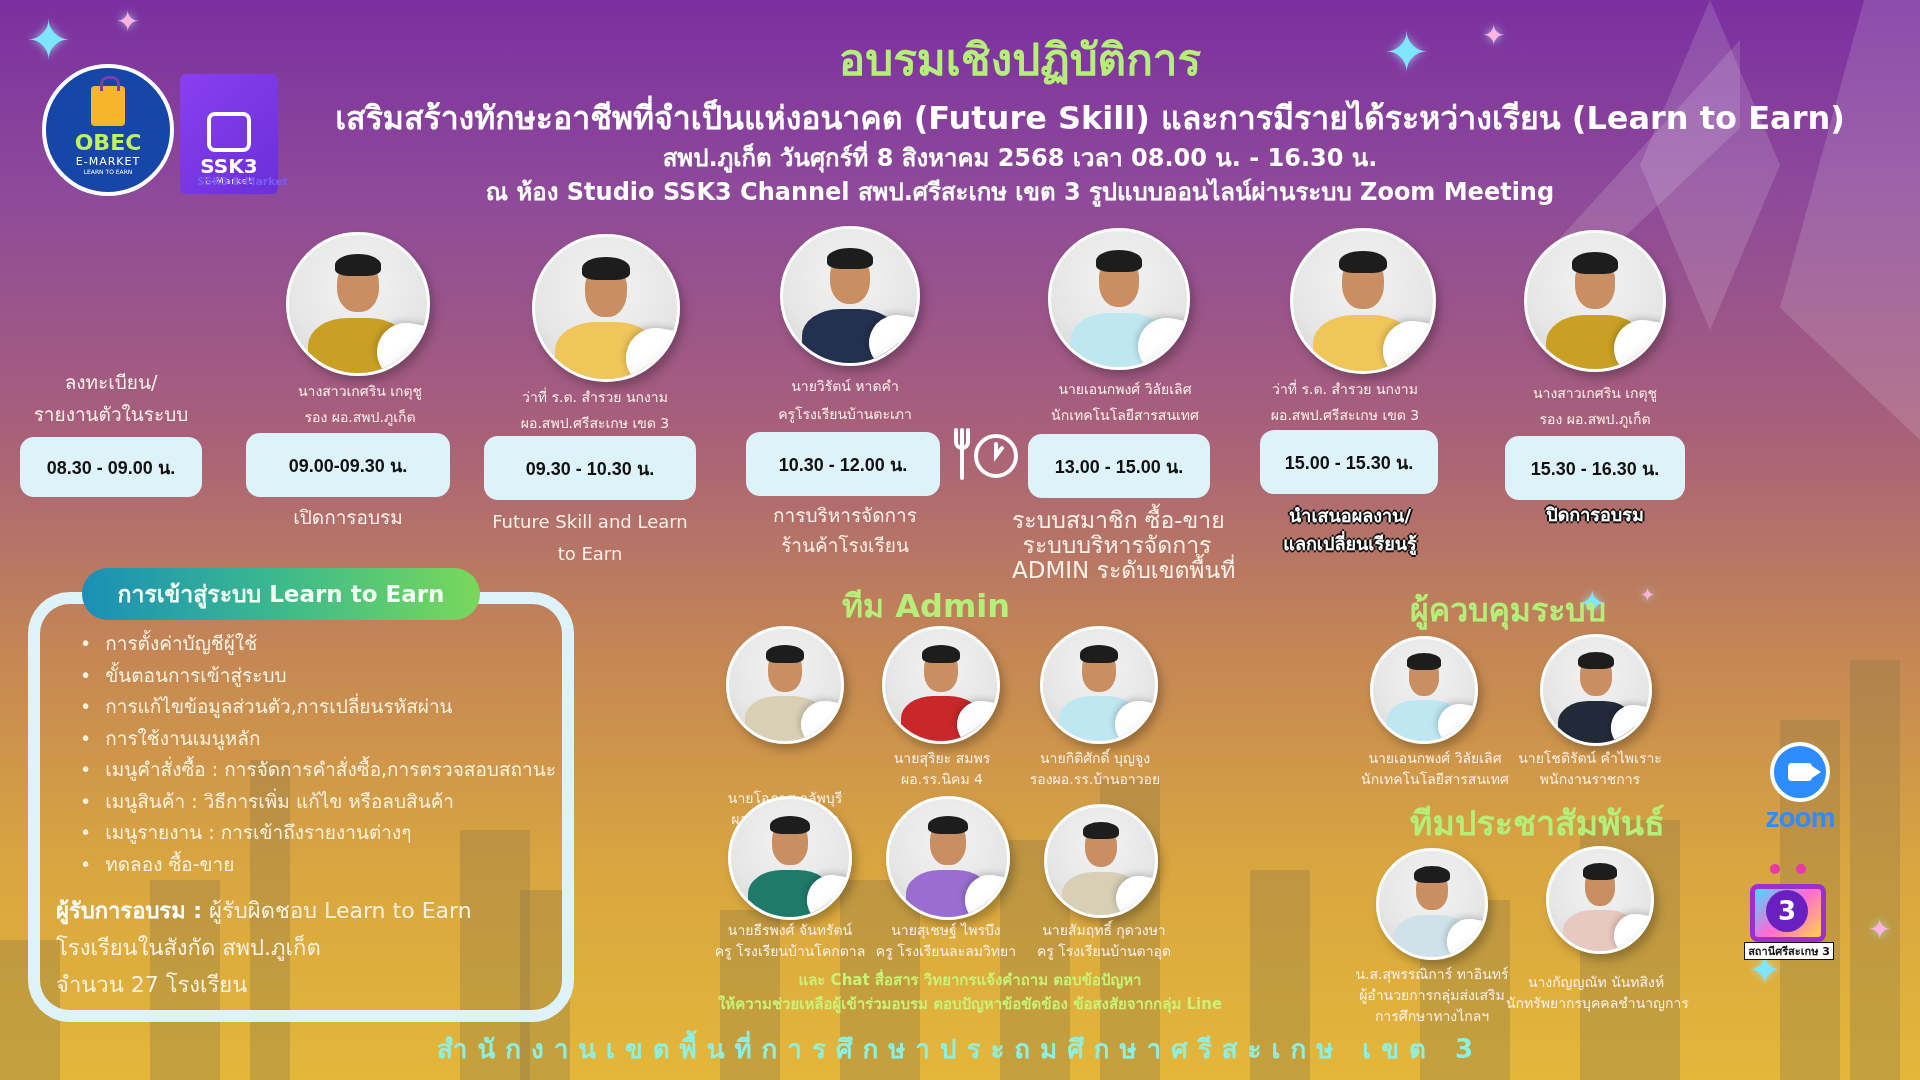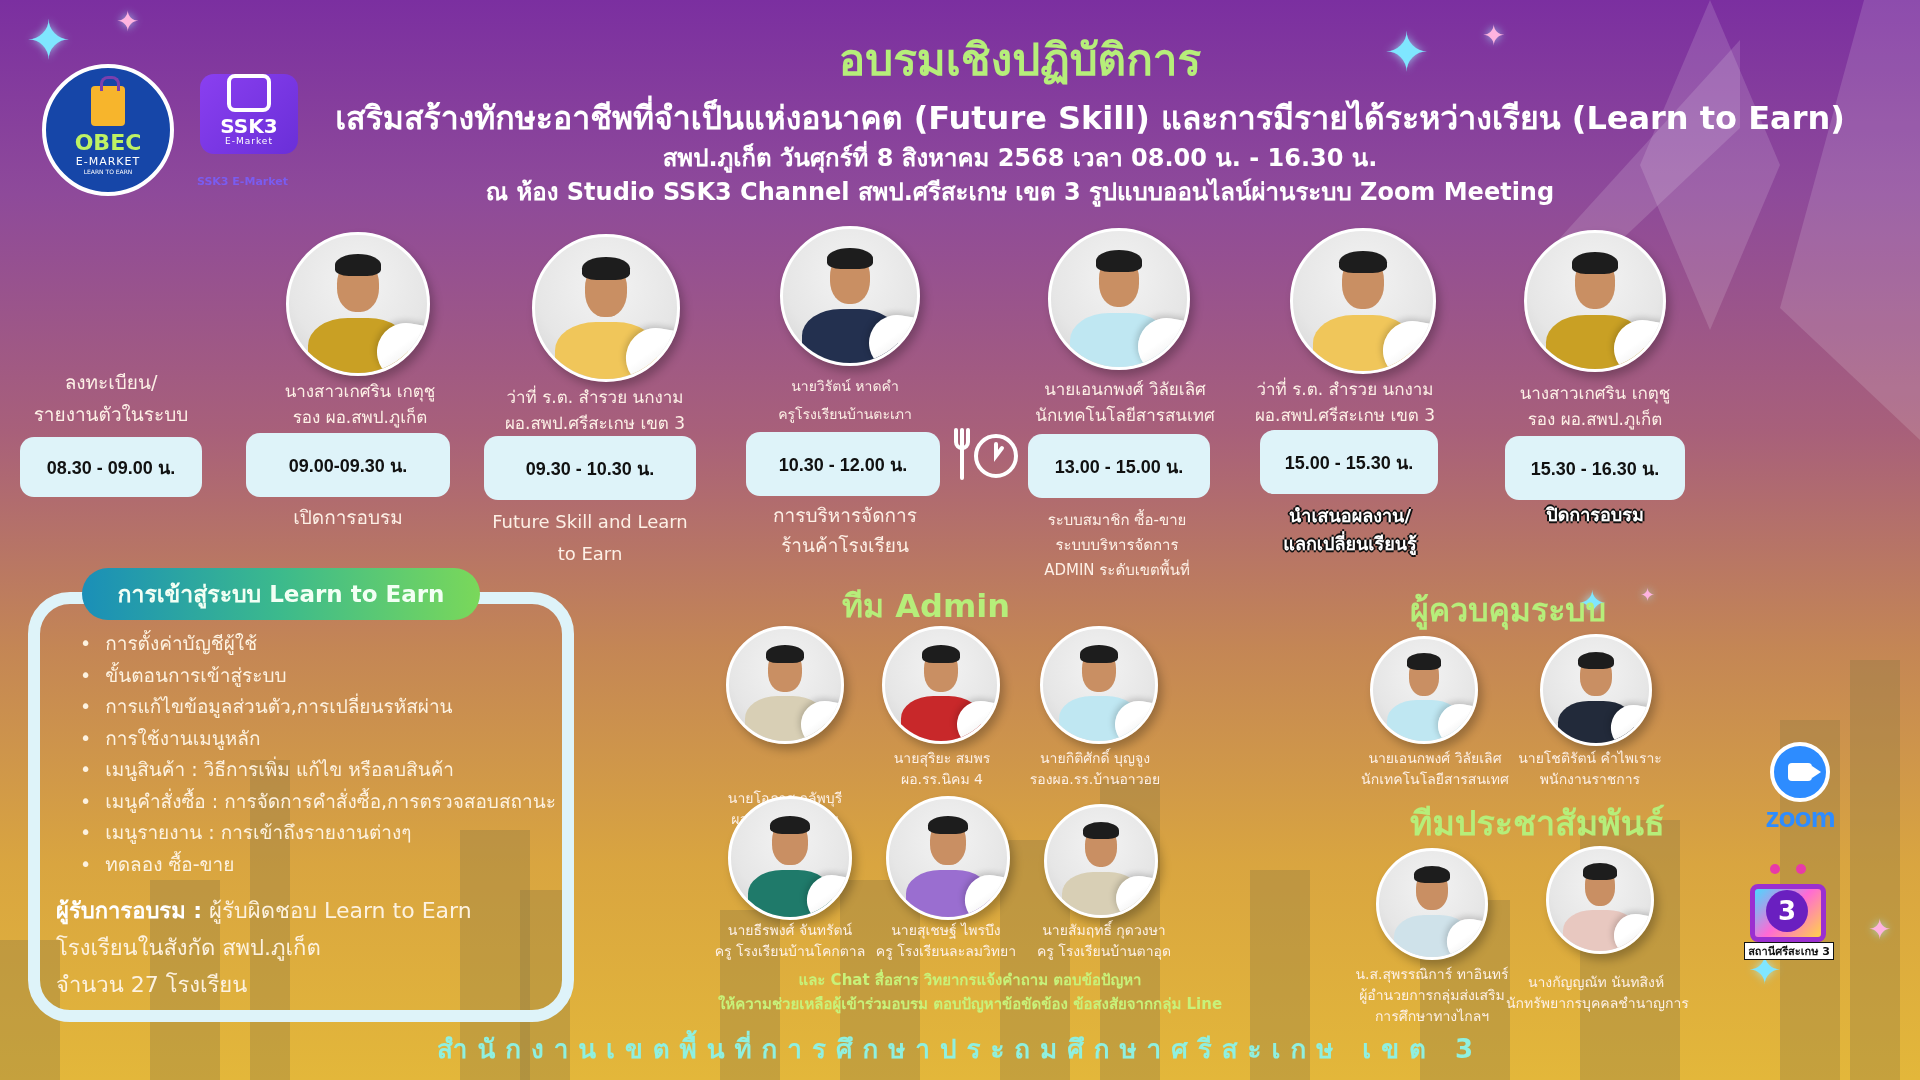--- a/index.html
+++ b/index.html
@@ -20,37 +20,37 @@
   .sparkle { position: absolute; color: #7fe6ff; font-size: 54px; line-height: 1; text-shadow: 0 0 8px rgba(160,240,255,0.8); }
   .sparkle.pink { color: #ffb3e0; font-size: 28px; }
 
   
   .logo-obec { left: 42px; top: 64px; width: 132px; height: 132px; border-radius: 50%; background: #1646a8; border: 4px solid #fff; display: flex; flex-direction: column; align-items: center; justify-content: center; }
   .logo-obec .bag { width: 34px; height: 40px; background: #f7b52c; border-radius: 4px; position: relative; margin-bottom: 4px; }
   .logo-obec .bag::before { content: ""; position: absolute; left: 9px; top: -10px; width: 14px; height: 12px; border: 3px solid #7a3fae; border-bottom: none; border-radius: 8px 8px 0 0; }
   .logo-obec .t1 { font-size: 22px; font-weight: bold; color: #bef264; }
   .logo-obec .t2 { font-size: 11px; letter-spacing: 1px; color: #fff; }
   .logo-obec .t3 { font-size: 6px; color: #fff; }
-  .logo-ssk3 { left: 200px; top: 74px; width: 98px; height: 80px; border-radius: 14px; background: linear-gradient(135deg,#8a3ff0,#6a2fd8); display: flex; flex-direction: column; align-items: center; justify-content: flex-end; padding-bottom: 8px; }
+  .logo-ssk3 { left: 180px; top: 74px; width: 98px; height: 120px; border-radius: 6px; background: linear-gradient(135deg,#8a3ff0,#6a2fd8); display: flex; flex-direction: column; align-items: center; justify-content: flex-end; padding-bottom: 8px; }
   .logo-ssk3 .bagicon { width: 44px; height: 40px; border: 4px solid #fff; border-radius: 8px; position: relative; margin-bottom: 4px; }
   .logo-ssk3 .t1 { font-size: 20px; font-weight: bold; line-height: 1; }
   .logo-ssk3 .t2 { font-size: 9px; letter-spacing: 1px; }
   .logo-ssk3-caption { left: 180px; top: 175px; width: 125px; text-align: center; font-size: 11px; font-weight: bold; color: #7a5cf0; }
 
   
   .h-main { left: 0; width: 1920px; top: 24px; text-align: center; padding-left: 120px; font-size: 44px; font-weight: bold; color: #b6ee7a; }
   .h-sub { left: 300px; top: 92px; width: 1580px; text-align: center; font-size: 32px; color: #fff; font-weight: bold; }
   .h-line { left: 300px; width: 1440px; text-align: center; font-size: 24px; font-weight: bold; color: #fff; }
   .avatar { position: absolute; border-radius: 50%; background: radial-gradient(circle at 50% 35%, #f3f3f3 0%, #e6e6e6 60%, #d0d0d0 100%); border: 3px solid #fff; box-shadow: 4px 6px 10px rgba(0,0,0,0.25); overflow: hidden; }
   .avatar .head { position: absolute; left: 35%; top: 18%; width: 30%; height: 38%; border-radius: 45%; background: #c98f63; }
   .avatar .hair { position: absolute; left: 33%; top: 14%; width: 34%; height: 16%; border-radius: 50% 50% 30% 30%; background: #1d1d1d; }
   .avatar .body { position: absolute; left: 14%; top: 60%; width: 72%; height: 50%; border-radius: 40% 40% 0 0; }
   .avatar .curl { position: absolute; right: -6%; bottom: -6%; width: 42%; height: 42%; background: linear-gradient(135deg, #ffffff 40%, #d8d8d8 100%); transform: rotate(10deg); border-radius: 50% 0 50% 50%; box-shadow: -2px -2px 6px rgba(0,0,0,0.18); }
 
-  .name2 { position: absolute; font-size: 17px; color: #fdf0e6; text-align: center; line-height: 26px; white-space: nowrap; }
+  .name2 { position: absolute; font-size: 14px; color: #fdf0e6; text-align: center; line-height: 26px; white-space: nowrap; }
   .timebox { position: absolute; background: #def3f9; border-radius: 14px; color: #111; font-weight: bold; font-size: 18px; display: flex; align-items: center; justify-content: center; font-family: "Liberation Sans", sans-serif; }
   .desc { position: absolute; font-size: 19px; color: #fdf0e6; text-align: center; line-height: 30px; white-space: nowrap; }
   .desc.dark { color: #fff; font-weight: bold; text-shadow: -2px 0 #111, 2px 0 #111, 0 -2px #111, 0 2px #111; font-size: 18px; }
 
   
   .lte-frame { left: 28px; top: 592px; width: 546px; height: 430px; border: 12px solid #def3f9; border-radius: 42px; }
   .lte-title { left: 82px; top: 568px; width: 398px; height: 52px; border-radius: 26px; background: linear-gradient(90deg,#1a8fb8,#3cba8c,#7ad85a); color: #f2fff4; font-size: 23px; font-weight: bold; display: flex; align-items: center; justify-content: center; }
   .lte-list { left: 80px; top: 628px; list-style: none; }
   .lte-list li { font-size: 19px; line-height: 31.5px; color: #fdf2e0; white-space: nowrap; }
   .lte-list li::before { content: "•"; margin-right: 14px; }
@@ -194,21 +194,21 @@
   <div class="body" style="background:#bfe7f2;"></div>
     <div class="head"></div>
     <div class="hair"></div>
     <div class="curl"></div>
 </div>
 <div class="name2" style="left:1020px;width:210px;top:376px;">
   <div>นายเอนกพงศ์ วิลัยเลิศ</div>
     <div>นักเทคโนโลยีสารสนเทศ</div>
 </div>
 <div class="timebox" style="left:1028px;top:434px;width:182px;height:64px;text-align:center;">13.00 - 15.00 น.</div>
-<div class="name2" style="left:1012px;width:210px;top:508px;font-size:15px;line-height:25px;">
+<div class="name2" style="left:1012px;width:210px;top:508px;font-size:23px;line-height:25px;">
   <div>ระบบสมาชิก ซื้อ-ขาย</div>
     <div>ระบบบริหารจัดการ</div>
     <div>ADMIN ระดับเขตพื้นที่</div>
 </div>
 
 <div class="avatar" style="left:1290px;top:228px;width:146px;height:146px;">
   <div class="body" style="background:#f0c65a;"></div>
     <div class="head"></div>
     <div class="hair"></div>
     <div class="curl"></div>
@@ -236,22 +236,22 @@
 <div class="timebox" style="left:1505px;top:436px;width:180px;height:64px;">15.30 - 16.30 น.</div>
 <div class="desc dark" style="left:1505px;width:180px;top:500px;">ปิดการอบรม</div>
 
 <div class="abs lte-frame"></div>
 <div class="abs lte-title">การเข้าสู่ระบบ Learn to Earn</div>
 <ul class="abs lte-list">
   <li>การตั้งค่าบัญชีผู้ใช้</li>
   <li>ขั้นตอนการเข้าสู่ระบบ</li>
   <li>การแก้ไขข้อมูลส่วนตัว,การเปลี่ยนรหัสผ่าน</li>
   <li>การใช้งานเมนูหลัก</li>
+  <li>เมนูคำสั่งซื้อ : การจัดการคำสั่งซื้อ,การตรวจสอบสถานะ</li>
   <li>เมนูสินค้า : วิธีการเพิ่ม แก้ไข หรือลบสินค้า</li>
-  <li>เมนูคำสั่งซื้อ : การจัดการคำสั่งซื้อ,การตรวจสอบสถานะ</li>
   <li>เมนูรายงาน : การเข้าถึงรายงานต่างๆ</li>
   <li>ทดลอง ซื้อ-ขาย</li>
 </ul>
 <div class="abs trainee">
   <div><b>ผู้รับการอบรม :</b><span> ผู้รับผิดชอบ Learn to Earn</span></div>
   <div>โรงเรียนในสังกัด สพป.ภูเก็ต</div>
   <div> จำนวน  27 โรงเรียน</div>
 </div>
 
 <div class="team-title" style="left:842px;top:580px;">ทีม Admin</div>

